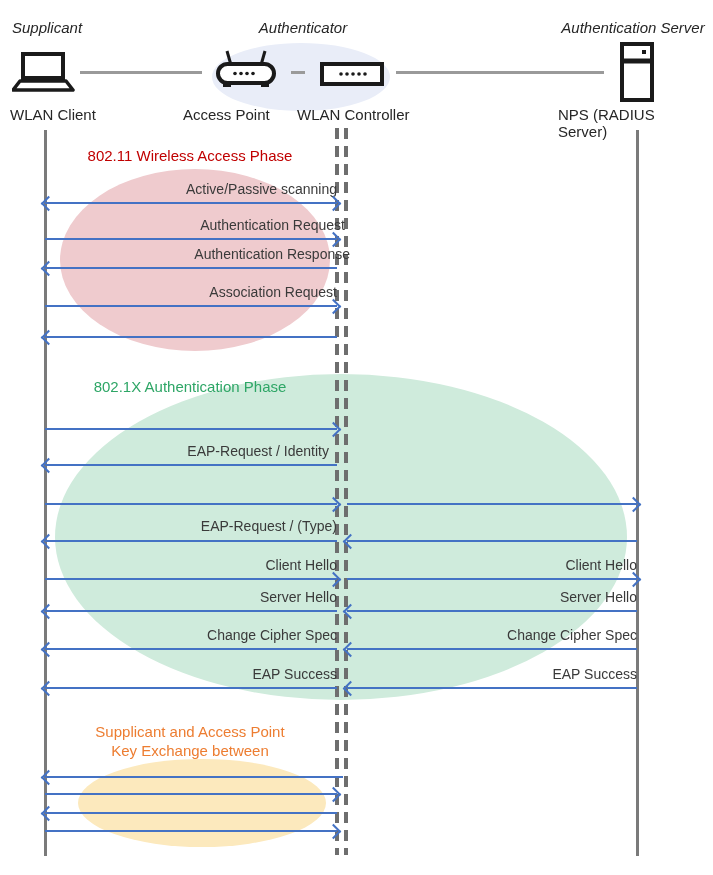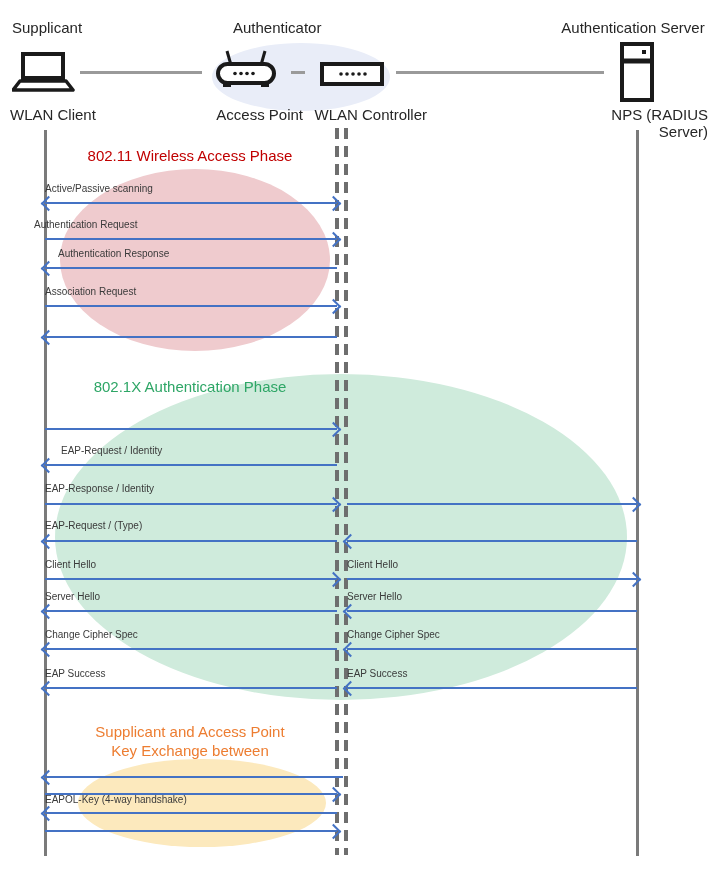--- a/index.html
+++ b/index.html
@@ -7,57 +7,57 @@
     position:relative;width:713px;height:875px;background:#fff;overflow:hidden;
     font-family:"Liberation Sans","DejaVu Sans",sans-serif;color:#333;
   }
   
   .ell{position:absolute;border-radius:50%;z-index:0;}
   .ell-auth{background:#E9EDF8;}
   .ell-p1{background:#EFCBCE;}
   .ell-p2{background:#CFEBDC;}
   .ell-p3{background:#FCE9BD;}
   
-  .role{position:absolute;top:19px;font-size:15px;color:#262626;z-index:2;}
-  .dev{position:absolute;top:106px;font-size:15px;color:#262626;z-index:2;text-align:right;}
+  .role{position:absolute;top:19px;font-size:15px;color:#262626;z-index:2;font-style:italic;}
+  .dev{position:absolute;top:106px;font-size:15px;color:#262626;z-index:2;text-align:left;}
   
   .conn{position:absolute;top:71px;height:3px;background:#9a9a9a;z-index:1;}
   
   .life{position:absolute;top:130px;height:726px;width:3px;background:#7a7a7a;z-index:1;}
   .life-dash{
     position:absolute;top:128px;height:727px;width:4px;z-index:1;
     background:repeating-linear-gradient(180deg,#6e6e6e 0 11px,transparent 11px 18px);
   }
   
   .phase{position:absolute;left:45px;width:290px;text-align:center;font-size:15px;line-height:19px;z-index:2;}
   .phase.p1{color:#C00000;}
   .phase.p2{color:#2EA666;}
   .phase.p3{color:#ED7D31;}
   
-  .mlabel{position:absolute;font-size:10px;line-height:20px;text-align:left;color:#3a3a3a;z-index:3;}
+  .mlabel{position:absolute;font-size:14px;line-height:20px;text-align:right;color:#3a3a3a;z-index:3;}
   .ar{position:absolute;height:2px;background:#4472C4;z-index:3;}
   .ar i{position:absolute;width:9px;height:9px;border:2px solid #4472C4;border-left:none;border-bottom:none;top:-4px;}
   .ar i.hr{right:-2px;transform:rotate(45deg);}
   .ar i.hl{left:-2px;transform:rotate(-135deg);}
   
   .icon{position:absolute;z-index:2;}
   .icon svg{display:block;}
 </style>
 </head>
 <body>
 
 <div class="canvas">
 
   <div class="ell ell-auth" style="left:212px;top:43px;width:178px;height:68px"></div>
   <div class="ell ell-p1" style="left:60px;top:169px;width:270px;height:182px"></div>
   <div class="ell ell-p2" style="left:55px;top:374px;width:572px;height:326px"></div>
   <div class="ell ell-p3" style="left:78px;top:759px;width:248px;height:88px"></div>
 
   <div class="role" style="left:12px">Supplicant</div>
-  <div class="role" style="left:233px;width:140px;">Authenticator</div>
+  <div class="role" style="left:233px;width:140px;text-align:center">Authenticator</div>
   <div class="role" style="left:558px;width:150px;text-align:center">Authentication Server</div>
 
   <div class="conn" style="left:80px;width:122px"></div>
   <div class="conn" style="left:291px;width:14px"></div>
   <div class="conn" style="left:396px;width:208px"></div>
 
   <div class="icon" style="left:12px;top:52px">
     <svg width="64" height="42" viewBox="0 0 64 42">
       <rect x="11" y="2" width="40" height="24" fill="#fff" stroke="#1a1a1a" stroke-width="4"></rect>
       <path d="M8 29 H54 L61 38 H1 Z" fill="#fff" stroke="#1a1a1a" stroke-width="3.5" stroke-linejoin="round"></path>
@@ -110,21 +110,21 @@
     <div>Supplicant and Access Point</div>
     <div>Key Exchange between</div>
   </div>
 
   <div class="mlabel" style="top:179px;left:45px;width:292px">Active/Passive scanning</div>
   <div class="ar" style="top:202px;left:45px;width:292px">
       <i class="hl"></i>
       <i class="hr"></i>
     </div>
 
-  <div class="mlabel" style="top:215px;left:34px;width:292px">Authentication Request</div>
+  <div class="mlabel" style="top:215px;left:53px;width:292px">Authentication Request</div>
   <div class="ar" style="top:238px;left:45px;width:292px">
       <i class="hr"></i>
     </div>
 
   <div class="mlabel" style="top:244px;left:58px;width:292px">Authentication Response</div>
   <div class="ar" style="top:267px;left:45px;width:292px">
       <i class="hl"></i>
     </div>
 
   <div class="mlabel" style="top:282px;left:45px;width:292px">Association Request</div>
@@ -133,26 +133,25 @@
     </div>
 
   <div class="ar" style="top:336px;left:45px;width:292px">
       <i class="hl"></i>
     </div>
 
   <div class="ar" style="top:428px;left:45px;width:292px">
       <i class="hr"></i>
     </div>
 
-  <div class="mlabel" style="top:441px;left:61px;width:292px">EAP-Request / Identity</div>
+  <div class="mlabel" style="top:441px;left:37px;width:292px">EAP-Request / Identity</div>
   <div class="ar" style="top:464px;left:45px;width:292px">
       <i class="hl"></i>
     </div>
 
-  <div class="mlabel" style="top:479px;left:45px;width:292px">EAP-Response / Identity</div>
   <div class="ar" style="top:503px;left:45px;width:292px">
       <i class="hr"></i>
     </div>
 
   <div class="ar" style="top:503px;left:347px;width:290px">
       <i class="hr"></i>
     </div>
 
   <div class="mlabel" style="top:516px;left:45px;width:292px">EAP-Request / (Type)</div>
   <div class="ar" style="top:540px;left:45px;width:292px">
@@ -202,21 +201,20 @@
   <div class="ar" style="top:687px;left:347px;width:290px">
       <i class="hl"></i>
     </div>
 
   <div class="ar" style="top:776px;left:45px;width:298px">
       <i class="hl"></i>
     </div>
   <div class="ar" style="top:793px;left:45px;width:292px">
       <i class="hr"></i>
     </div>
-  <div class="mlabel" style="top:790px;left:45px;width:292px">EAPOL-Key (4-way handshake)</div>
   <div class="ar" style="top:812px;left:45px;width:292px">
       <i class="hl"></i>
     </div>
   <div class="ar" style="top:830px;left:45px;width:292px">
       <i class="hr"></i>
     </div>
 
 </div>
 
 </body></html>

